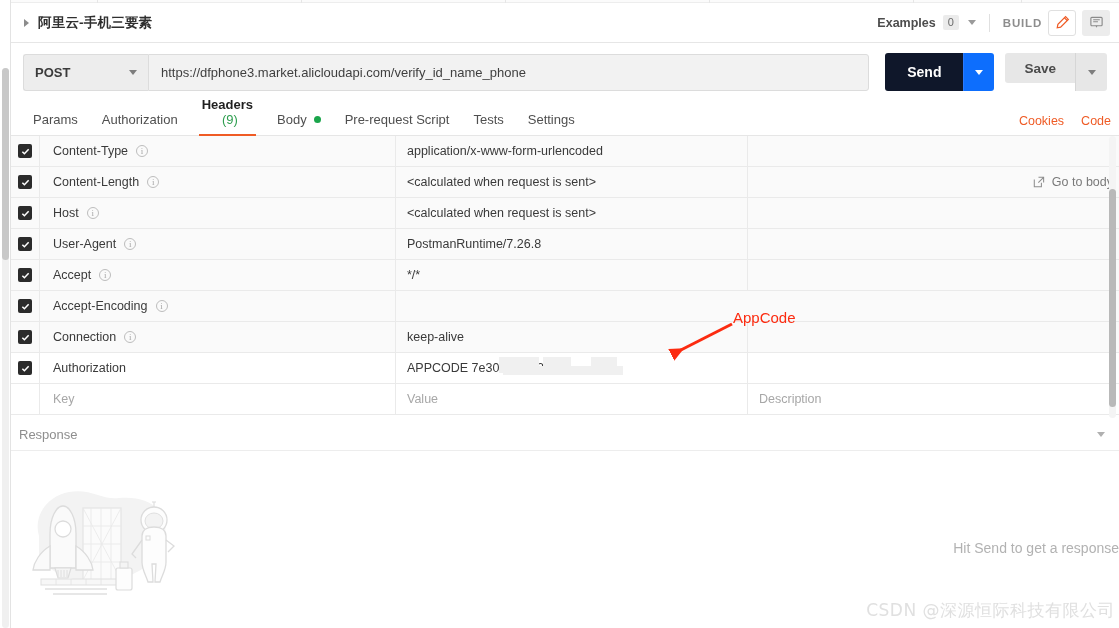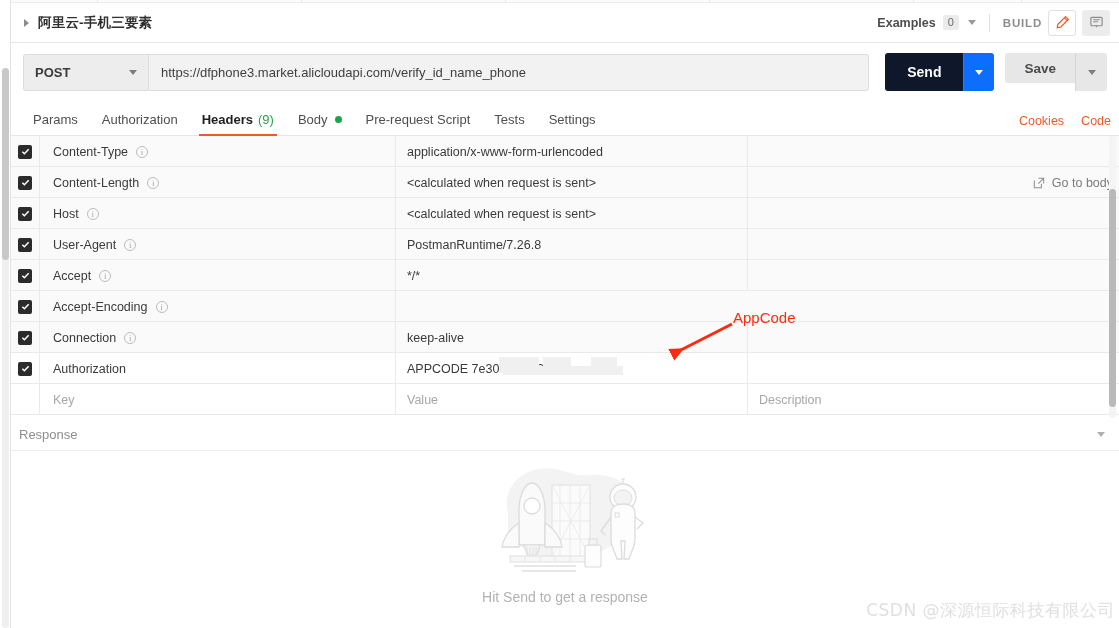--- a/index.html
+++ b/index.html
@@ -118,37 +118,37 @@
   
   .tabsrow {
     position: absolute; left: 11px; top: 104px; right: 0; height: 32px;
     display: flex; align-items: flex-end; border-bottom: 1px solid #e6e6e6;
     padding-left: 10px;
   }
   .tab {
     font-size: 13px; color: #4f4f4f; padding: 0 12px 8px; position: relative;
     display: flex; align-items: center; white-space: nowrap;
   }
-  .tab.sel { color: #1f1f1f; font-weight: bold; }
+  .tab.sel { color: #1f1f1f; font-weight: bold; flex-direction: column; }
   .tab.sel::after {
     content: ""; position: absolute; left: 9px; right: 9px; bottom: -1px;
     height: 2px; background: #ef5b25;
   }
   .tab .cnt { color: #2e9e4f; margin-left: 5px; font-weight: normal; }
   .tab .dot { width: 7px; height: 7px; border-radius: 50%; background: #1aa54b; margin-left: 7px; }
   .tabs-right { margin-left: auto; display: flex; align-items: center; padding: 0 8px 7px 0; text-align: center; }
   .link-orange { color: #ef5b25; font-size: 12.5px; margin-left: 17px; }
 
   
   .table {
     position: absolute; left: 11px; top: 136px; right: 0; height: 282px;
     background: #fff; overflow: hidden;
   }
   .row {
-    position: relative; height: 31px; display: flex; align-items: flex-start;
+    position: relative; height: 31px; display: flex; align-items: center;
     border-bottom: 1px solid #eaeaea;
   }
   .row.shaded { background: #fafafa; }
   .c-check {
     width: 29px; height: 31px; display: flex; align-items: center; justify-content: center;
     border-right: 1px solid #eaeaea; flex: none;
   }
   .cbx {
     width: 14px; height: 14px; background: #2b2b2b; border-radius: 2px;
     display: flex; align-items: center; justify-content: center;
@@ -198,22 +198,22 @@
     display: flex; align-items: center; padding: 0 14px 0 8px;
     border-bottom: 1px solid #ededed; background: #fff;
   }
   .resp-label { font-size: 13px; color: #8e8e8e; }
   .resp-caret {
     margin-left: auto; width: 0; height: 0;
     border-top: 5px solid #b0b0b0; border-left: 4.5px solid transparent; border-right: 4.5px solid transparent;
   }
   .respbody {
     position: absolute; left: 11px; top: 451px; right: 0; bottom: 0;
-    background: #fff; display: flex; flex-direction: column;
-    align-items: center; justify-content: flex-start; padding-top: 10px;
+    background: #fff; display: flex; flex-direction: row;
+    align-items: center; justify-content: space-between; padding-top: 10px;
   }
   .resp-hint { font-size: 14px; color: #b2b2b2; margin-top: 6px; }
 
   
   .watermark {
     position: absolute; right: 4px; bottom: 6px;
     font-size: 17px; color: #e0e0e0; letter-spacing: .5px;
     font-family: "DejaVu Sans", sans-serif;
   }
 </style>

